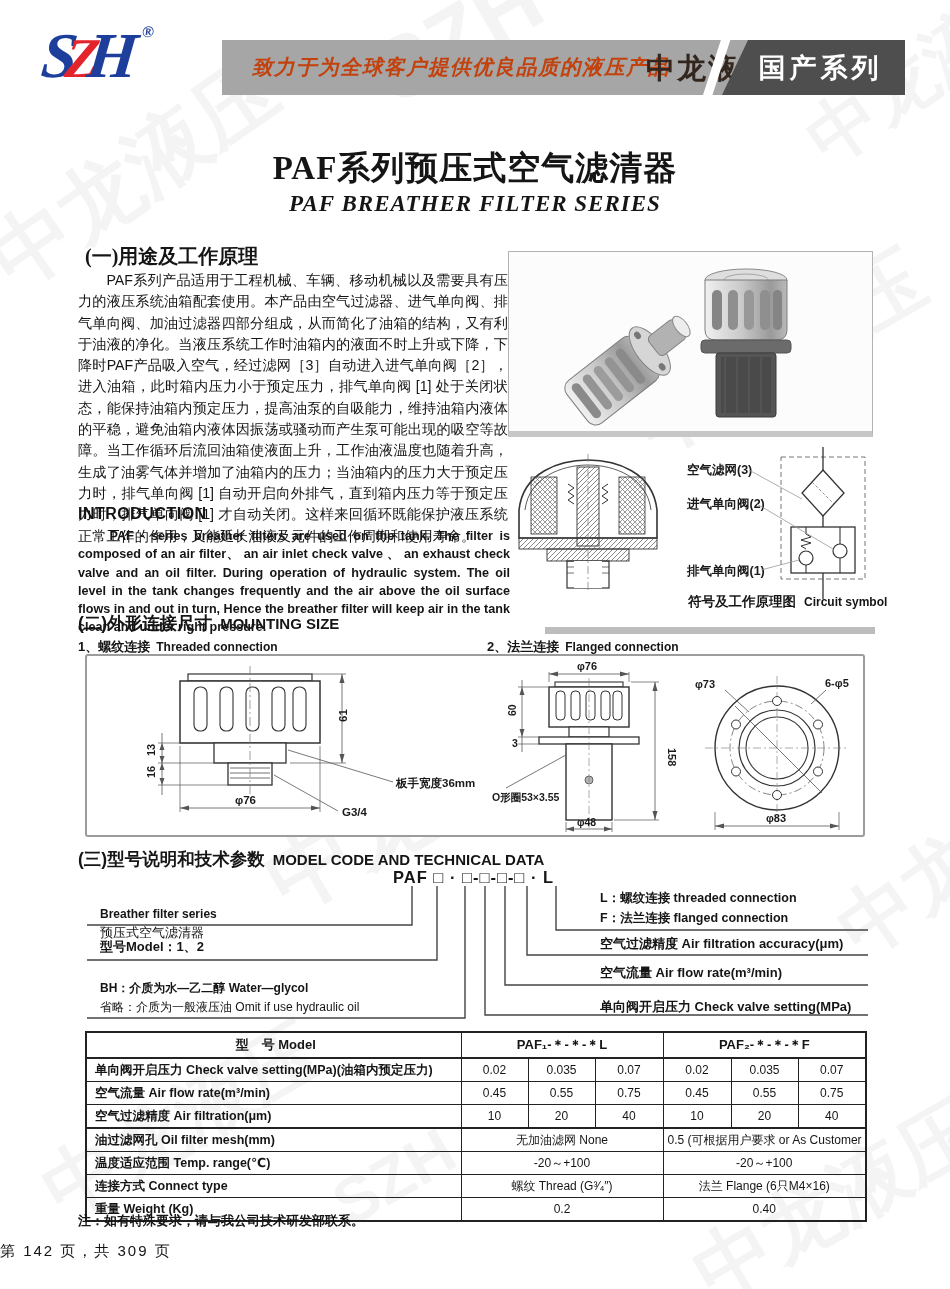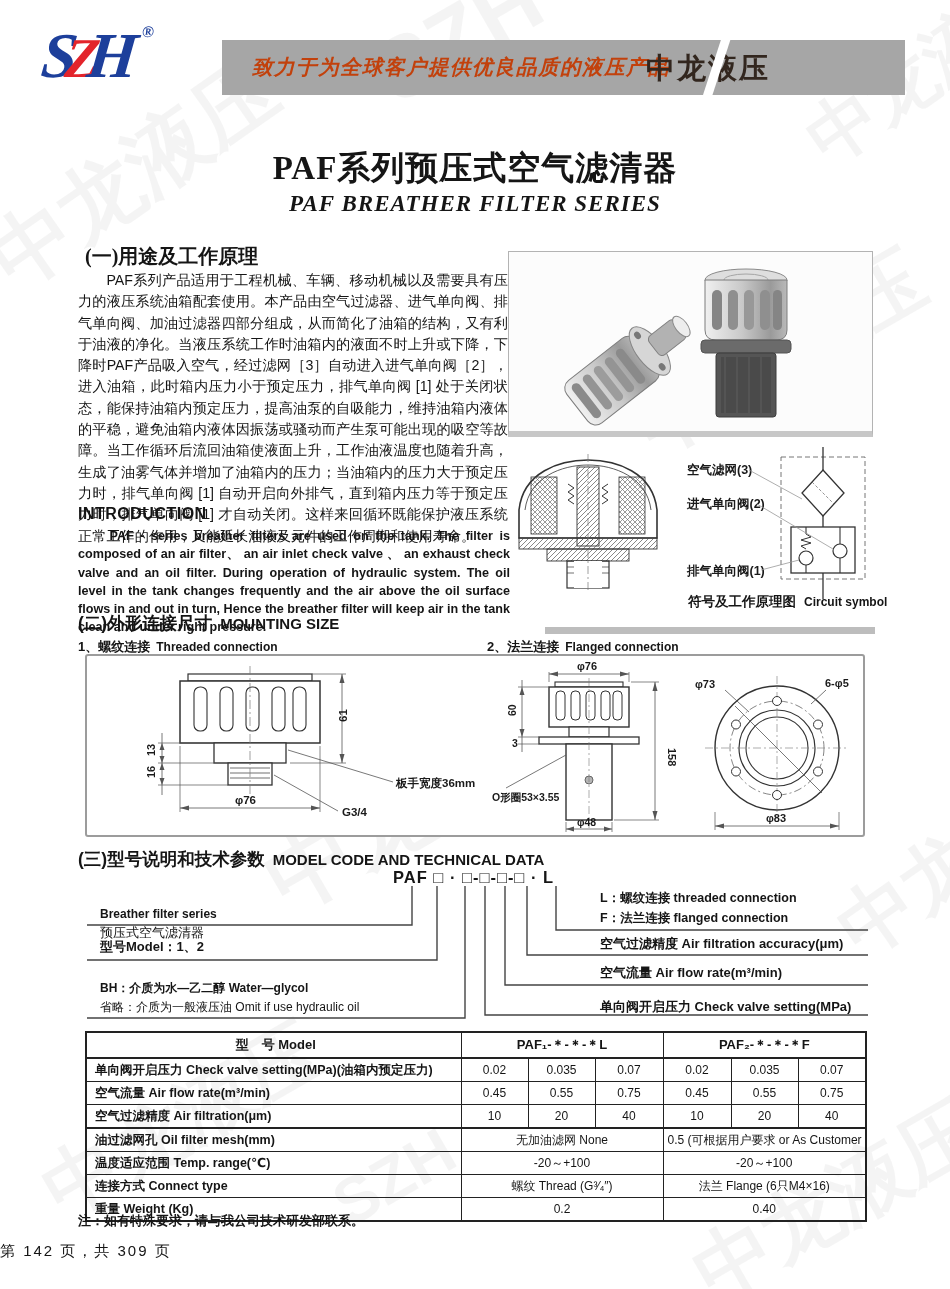--- a/index.html
+++ b/index.html
@@ -91,20 +91,23 @@
   <div class="wm" style="left:820px;top:800px;font-size:76px;transform:rotate(-35deg);">中龙液压</div>
   <div class="wm" style="left:30px;top:1070px;font-size:76px;transform:rotate(-30deg);">中龙液压</div>
   <div class="wm" style="left:680px;top:1150px;font-size:78px;transform:rotate(-30deg);">中龙液压</div>
   <div class="wm" style="left:330px;top:1140px;font-size:64px;transform:rotate(-30deg);">SZH</div>
 
   <div class="abs logo z1"><span class="b">S</span><span class="r">Z</span><span class="b">H</span><sup>®</sup></div>
   <div class="abs banner z1"></div>
   <div class="abs slogan z1">致力于为全球客户提供优良品质的液压产品</div>
   <div class="abs brand z1">中龙液压</div>
   <div class="abs slash z1"></div>
+  <div class="abs badge z1">
+      <span>国产系列</span>
+    </div>
 
   <div class="abs title-zh z1">PAF系列预压式空气滤清器</div>
   <div class="abs title-en z1">PAF BREATHER FILTER SERIES</div>
 
   <div class="abs sec1-h sec-h z1">(一)用途及工作原理</div>
   <div class="abs usage z1">PAF系列产品适用于工程机械、车辆、移动机械以及需要具有压力的液压系统油箱配套使用。本产品由空气过滤器、进气单向阀、排气单向阀、加油过滤器四部分组成，从而简化了油箱的结构，又有利于油液的净化。当液压系统工作时油箱内的液面不时上升或下降，下降时PAF产品吸入空气，经过滤网［3］自动进入进气单向阀［2］，进入油箱，此时箱内压力小于预定压力，排气单向阀 [1] 处于关闭状态，能保持油箱内预定压力，提高油泵的自吸能力，维持油箱内液体的平稳，避免油箱内液体因振荡或骚动而产生泵可能出现的吸空等故障。当工作循环后流回油箱使液面上升，工作油液温度也随着升高，生成了油雾气体并增加了油箱内的压力；当油箱内的压力大于预定压力时，排气单向阀 [1] 自动开启向外排气，直到箱内压力等于预定压力时，排气单向阀 [1] 才自动关闭。这样来回循环既能保护液压系统正常工作的作用，又能延长油液及元件的工作周期和使用寿命。</div>
   <div class="abs intro-h z1">INTRODUCTION</div>
   <div class="abs intro z1">PAF - series breather filters are used on the tank. The filter is composed of an air filter、 an air inlet check valve 、 an exhaust check valve and an oil filter. During operation of hydraulic system.  The oil level in the tank changes frequently and the air above the oil surface flows in and out in turn, Hence the breather filter will keep air in the tank clean and under right pressure.</div>
 
   <div class="abs photo z1">

